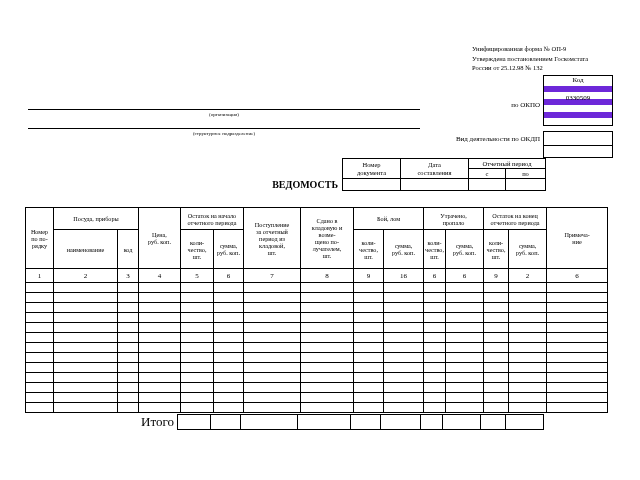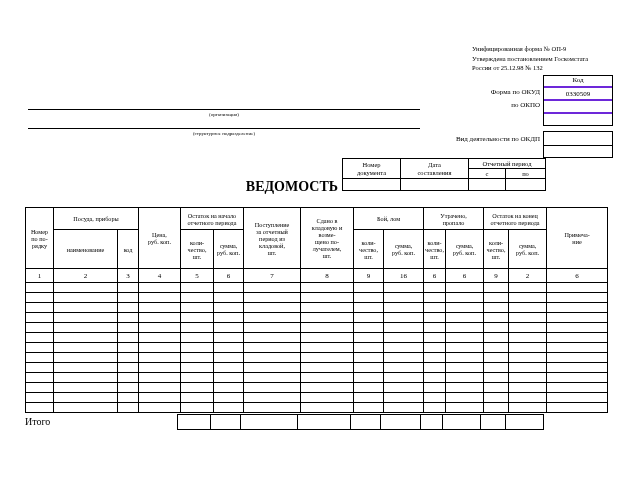--- a/index.html
+++ b/index.html
@@ -6,61 +6,60 @@
   html,body { background:#e8e8e8; }
   .page {
     position:relative; width:640px; height:480px; background:#ffffff;
     font-family:"Liberation Serif","DejaVu Serif",serif; color:#000;
     overflow:hidden;
   }
   
   .approval { position:absolute; left:472px; top:44px; font-size:6.5px; line-height:9.5px; white-space:pre-line; }
   
   .codebox { position:absolute; left:543px; top:75px; width:70px; border:1.5px solid #000; }
-  .codebox .cb-row { border-top:2px solid #6d28d9; height:13px; text-align:center; font-size:7px; line-height:12px; }
+  .codebox .cb-row { border-top:6px solid #6d28d9; height:13px; text-align:center; font-size:7px; line-height:12px; }
   .codebox .cb-row:first-child { border-top:none; height:10px; line-height:9px; }
   .codebox2 { position:absolute; left:543px; top:131px; width:70px; border:1.5px solid #000; }
   .codebox2 .cb-row { border-top:1px solid #000; height:12.5px; }
   .codebox2 .cb-row:first-child { border-top:none; }
   .cb-label { position:absolute; font-size:7px; text-align:right; width:200px; }
   
   .orgline { position:absolute; left:28px; width:392px; border-bottom:1px solid #000; }
   .orgcap { position:absolute; left:28px; width:392px; text-align:center; font-size:5px; color:#000; }
   
   .doctable { position:absolute; left:342px; top:158px; border-collapse:collapse; table-layout:fixed; }
   .doctable th, .doctable td { border:1px solid #000; font-weight:normal; font-size:6.5px; line-height:7.5px; text-align:center; vertical-align:middle; padding:0; }
   .doctable td.dt-blank { border:1.5px solid #000; height:12px; }
   
-  .title1 { position:absolute; left:0; top:179px; width:338px; text-align:right; font-weight:bold; font-size:14px; }
+  .title1 { position:absolute; left:0; top:179px; width:338px; text-align:right; font-weight:bold; font-size:10px; }
   .title2 { position:absolute; left:25px; top:191px; width:390px; text-align:center; font-weight:bold; font-size:9px; letter-spacing:.2px; }
   
   .maintable { position:absolute; left:25px; top:207px; width:582px; border-collapse:collapse; table-layout:fixed; border:1.5px solid #000; }
   .maintable th, .maintable td { border:1px solid #000; padding:0; font-weight:normal; vertical-align:middle; text-align:center; overflow:hidden; }
   .maintable thead th { font-size:6.2px; line-height:7px; white-space:pre-line; }
   .maintable tr.t1 { height:22px; }
   .maintable tr.t2 { height:39px; }
   .maintable tr.nums { height:14px; font-size:7px; }
   .maintable tbody tr { height:10px; }
   .maintable .bL { border-left:1.5px solid #000; }
   
   .itogo { position:absolute; left:25px; top:414px; display:flex; align-items:stretch; }
-  .itogo-label { width:152px; text-align:left; padding-right:3px; font-size:10px; line-height:16px; }
+  .itogo-label { width:152px; text-align:right; padding-right:3px; font-size:13px; line-height:16px; }
   .itogo-table { border-collapse:collapse; table-layout:fixed; }
   .itogo-table td { border:1px solid #000; height:15px; padding:0; }
 </style>
 </head>
 <body>
 
 <div class="page">
 
   <div class="approval">Унифицированная форма № ОП-9
 Утверждена постановлением Госкомстата
 России от 25.12.98 № 132</div>
 
-  <div class="cb-label" style="left:340px; top:88px;">Форма по ОКУД</div>
   <div class="cb-label" style="left:340px; top:101px;">по ОКПО</div>
   <div class="cb-label" style="left:340px; top:135px;">Вид деятельности по ОКДП</div>
 
   <div class="codebox">
     <div class="cb-row">Код</div>
     <div class="cb-row">0330509</div>
     <div class="cb-row"></div>
     <div class="cb-row"></div>
   </div>
   <div class="codebox2">

